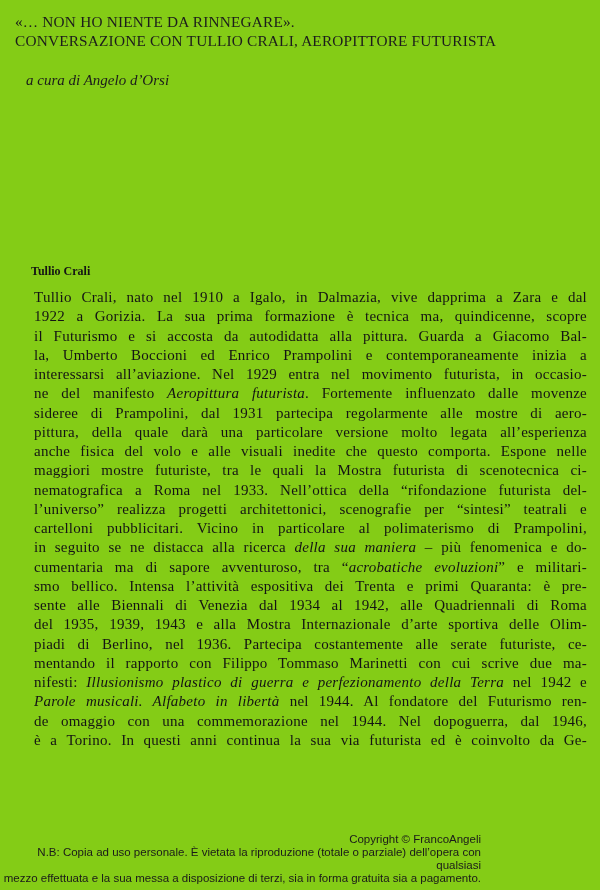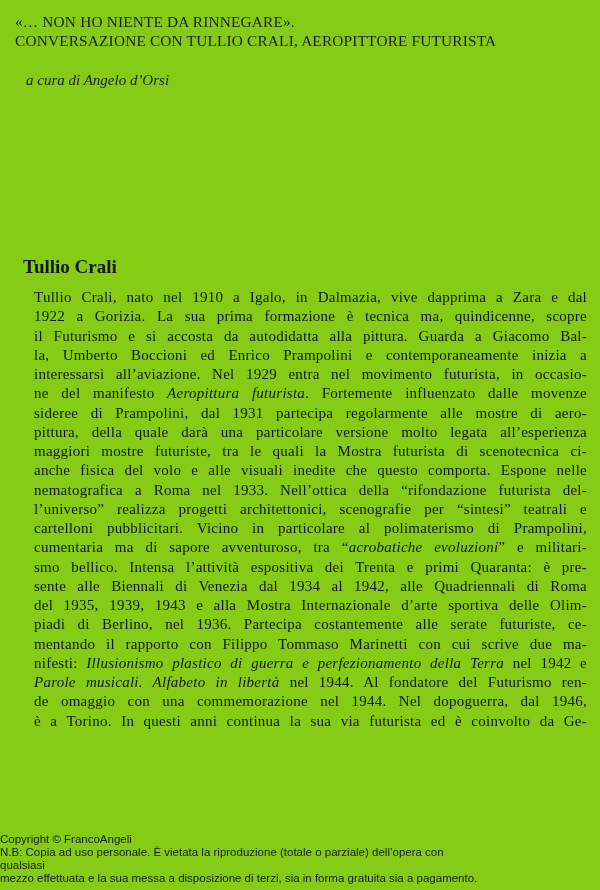--- a/index.html
+++ b/index.html
@@ -27,22 +27,22 @@
     left: 26px;
     top: 72px;
     font-style: italic;
     font-size: 15px;
     color: #1c1c1c;
   }
   .section-heading {
     position: absolute;
     left: 15px;
     top: 248px;
-    margin: 8px;
-    font-size: 19px;
+    margin: 16px;
+    font-size: 12px;
     font-weight: bold;
     color: #151515;
   }
   .body-par {
     position: absolute;
     left: 15px;
     top: 288px;
     width: 572px;
     font-size: 15px;
     letter-spacing: 0.25px;
@@ -75,21 +75,21 @@
   .journal {
     font-variant: small-caps;
     letter-spacing: 0.5px;
     margin-right: 9px;
   }
   .copyright {
     position: absolute;
     left: 0;
     top: 833px;
     width: 481px;
-    text-align: left;
+    text-align: right;
     font-family: "Liberation Sans", sans-serif;
     font-size: 11.5px;
     line-height: 13px;
     color: #1a1a1a;
   }
 </style>
 </head>
 <body>
 
 <div class="page">
@@ -105,25 +105,26 @@
 
   <div class="body-par">
       <div class="body-line"><span>Tullio Crali, nato nel 1910 a Igalo, in Dalmazia, vive dapprima a Zara e dal</span></div>
       <div class="body-line"><span>1922 a Gorizia. La sua prima formazione è tecnica ma, quindicenne, scopre</span></div>
       <div class="body-line"><span>il Futurismo e si accosta da autodidatta alla pittura. Guarda a Giacomo Bal-</span></div>
       <div class="body-line"><span>la, Umberto Boccioni ed Enrico Prampolini e contemporaneamente inizia a</span></div>
       <div class="body-line"><span>interessarsi all’aviazione. Nel 1929 entra nel movimento futurista, in occasio-</span></div>
       <div class="body-line"><span>ne del manifesto </span><span class="it">Aeropittura futurista</span><span>. Fortemente influenzato dalle movenze</span></div>
       <div class="body-line"><span>sideree di Prampolini, dal 1931 partecipa regolarmente alle mostre di aero-</span></div>
       <div class="body-line"><span>pittura, della quale darà una particolare versione molto legata all’esperienza</span></div>
+      <div class="body-line"><span>anche fisica del volo e alle visuali inedite che questo comporta. Espone nelle</span></div>
       <div class="body-line"><span>maggiori mostre futuriste, tra le quali la Mostra futurista di scenotecnica ci-</span></div>
-      <div class="body-line"><span>anche fisica del volo e alle visuali inedite che questo comporta. Espone nelle</span></div>
       <div class="body-line"><span>nematografica a Roma nel 1933. Nell’ottica della “rifondazione futurista del-</span></div>
       <div class="body-line"><span>l’universo” realizza progetti architettonici, scenografie per “sintesi” teatrali e</span></div>
       <div class="body-line"><span>cartelloni pubblicitari. Vicino in particolare al polimaterismo di Prampolini,</span></div>
+      <div class="body-line"><span>in seguito se ne distacca alla ricerca </span><span class="it">della sua maniera</span><span> – più fenomenica e do-</span></div>
       <div class="body-line"><span>cumentaria ma di sapore avventuroso, tra “</span><span class="it">acrobatiche evoluzioni</span><span>” e militari-</span></div>
       <div class="body-line"><span>smo bellico. Intensa l’attività espositiva dei Trenta e primi Quaranta: è pre-</span></div>
       <div class="body-line"><span>sente alle Biennali di Venezia dal 1934 al 1942, alle Quadriennali di Roma</span></div>
       <div class="body-line"><span>del 1935, 1939, 1943 e alla Mostra Internazionale d’arte sportiva delle Olim-</span></div>
       <div class="body-line"><span>piadi di Berlino, nel 1936. Partecipa costantemente alle serate futuriste, ce-</span></div>
       <div class="body-line"><span>mentando il rapporto con Filippo Tommaso Marinetti con cui scrive due ma-</span></div>
       <div class="body-line"><span>nifesti: </span><span class="it">Illusionismo plastico di guerra e perfezionamento della Terra</span><span> nel 1942 e</span></div>
       <div class="body-line"><span class="it">Parole musicali. Alfabeto in libertà</span><span> nel 1944. Al fondatore del Futurismo ren-</span></div>
       <div class="body-line"><span>de omaggio con una commemorazione nel 1944. Nel dopoguerra, dal 1946,</span></div>
       <div class="body-line"><span>è a Torino. In questi anni continua la sua via futurista ed è coinvolto da Ge-</span></div>

